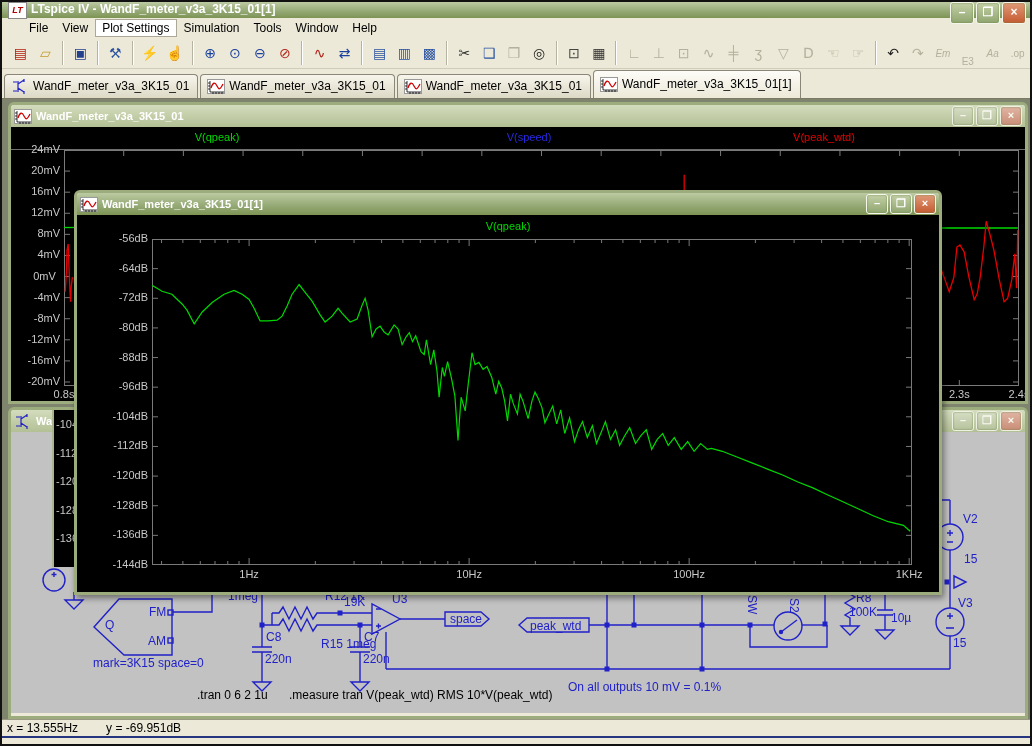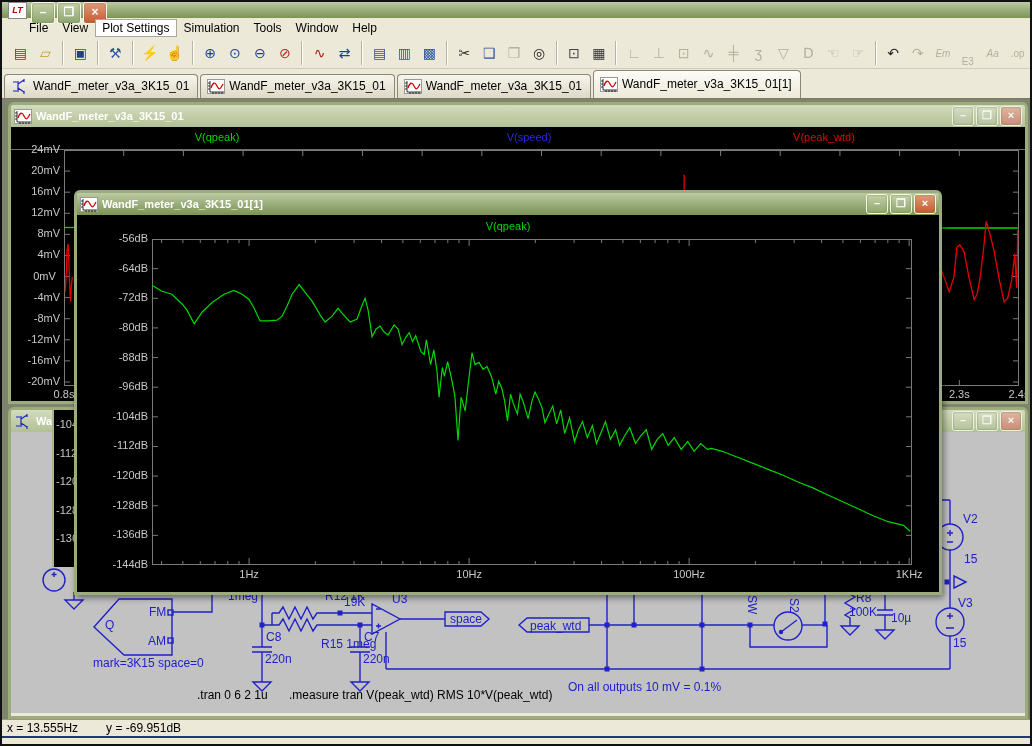--- a/index.html
+++ b/index.html
@@ -55,20 +55,21 @@
   .statusbar span{margin-right:28px;white-space:nowrap;}
   svg{display:block;}
 </style>
 </head>
 <body>
 
 <div class="app">
 
   <div class="titlebar">
     <span class="lt-logo">LT</span>
+    <span class="title-text">LTspice IV - WandF_meter_v3a_3K15_01[1]</span>
     <span class="winbtns">
       <span class="cbtn">–</span>
       <span class="cbtn">❐</span>
       <span class="cbtn close">×</span>
     </span>
   </div>
 
   <div class="menubar">
       <span class="menu-item">File</span>
       <span class="menu-item">View</span>

